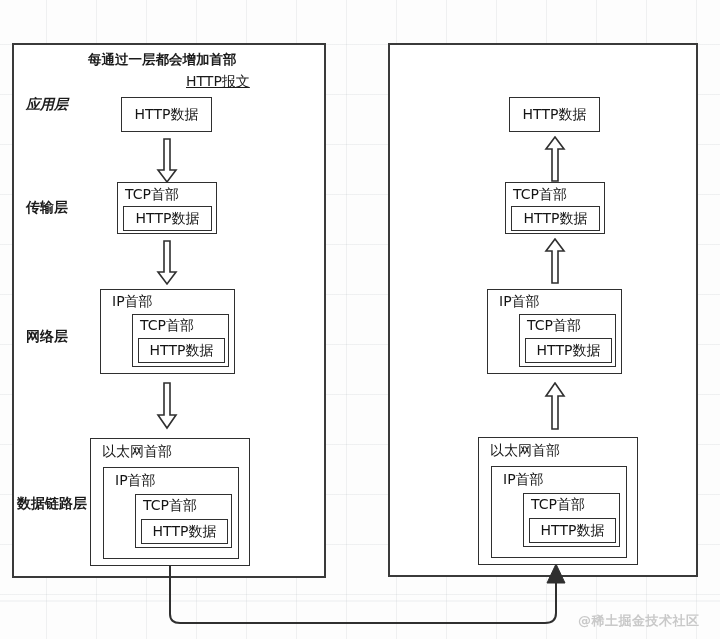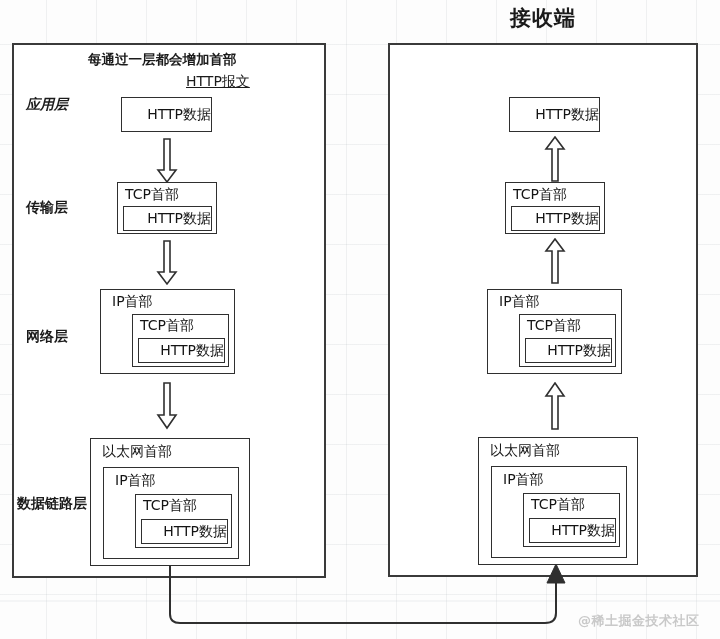--- a/index.html
+++ b/index.html
@@ -80,21 +80,21 @@
   }
   .pbox > .box-label {
     position: absolute;
     font-size: 14px;
     color: #141414;
     white-space: nowrap;
   }
   .box-label.centered {
     left: 0;
     right: 0;
-    text-align: right;
+    text-align: center;
   }
 
   
   .arrow {
     position: absolute;
   }
 
   
   .watermark {
     position: absolute;
@@ -111,21 +111,20 @@
     pointer-events: none;
   }
 </style>
 </head>
 <body>
 
 <div id="canvas">
 
   <div class="grid-blotch" style="left:0;top:600px;width:720px;height:2px;"></div>
 
-  <div class="panel-title" style="left:468px; top:4px; width:150px; text-align:center;">接收端</div>
 
   <div class="panel" style="left:12px; top:43px; width:314px; height:535px;"></div>
 
   <div class="caption" style="left:88px; top:51px;">每通过一层都会增加首部</div>
   <div class="sublabel" style="left:186px; top:73px;">HTTP报文</div>
 
   <div class="layer-label" style="left:26px; top:96px;font-style:italic;">应用层</div>
   <div class="layer-label" style="left:26px; top:199px;">传输层</div>
   <div class="layer-label" style="left:26px; top:328px;">网络层</div>
   <div class="layer-label" style="left:17px; top:495px;">数据链路层</div>

